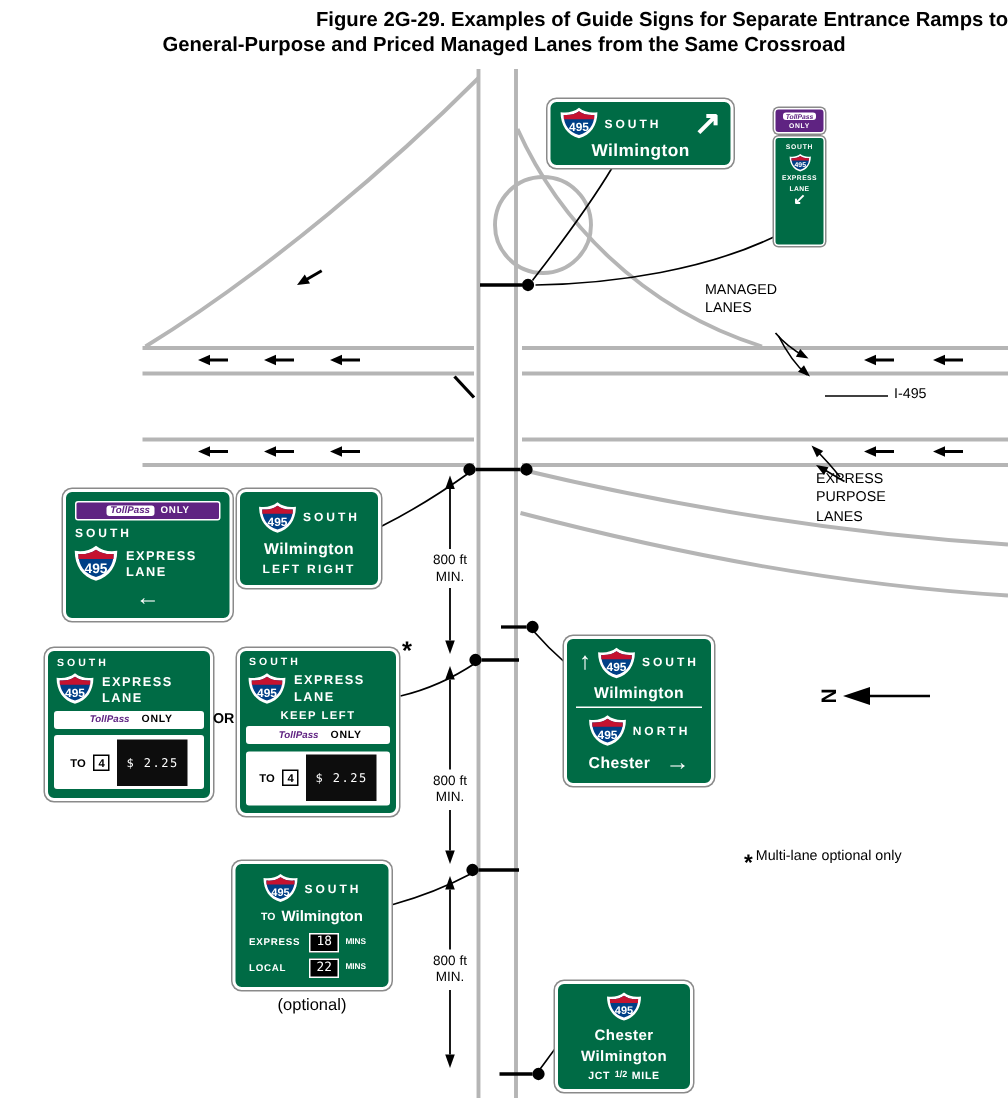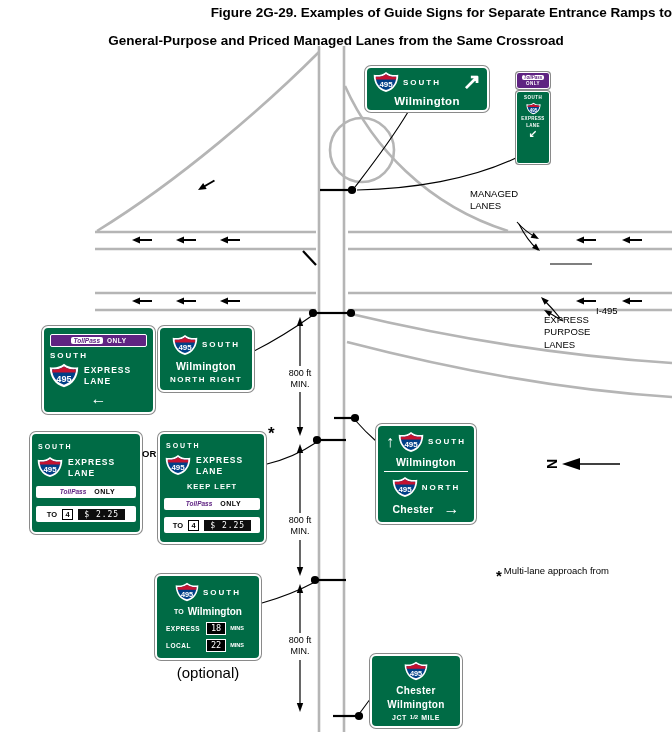--- a/index.html
+++ b/index.html
@@ -1,21 +1,21 @@
 <!DOCTYPE html>
 <html><head>
 <meta charset="utf-8">
 <style>
   html,body{margin:0;padding:0;}
   body{
     width:672px;height:732px;position:relative;background:#fff;
     font-family:"Liberation Sans",sans-serif;overflow:hidden;color:#000;
   }
   .title{position:absolute;left:0;right:0;text-align:center;font-weight:bold;font-size:13.5px;}
-  #t1{top:5px;text-align:right;} #t2{top:22px;margin-top:11px;}
+  #t1{top:5px;text-align:right;} #t2{top:22px;}
   #diagram{position:absolute;left:0;top:0;z-index:1;}
   .sign{
     position:absolute;background:#006B45;border:2px solid #fff;border-radius:6px;
     box-shadow:0 0 0 1px #8a8a8a;color:#fff;display:flex;flex-direction:column;
     box-sizing:border-box;z-index:2;justify-content:space-evenly;padding:2px;
   }
   .sign-stack{position:absolute;display:flex;flex-direction:column;gap:2px;z-index:2;box-sizing:border-box;}
   .mini-box{border:1.5px solid #fff;border-radius:3px;box-shadow:0 0 0 1px #8a8a8a;box-sizing:border-box;}
   .mini-plaque{background:#5f2382;display:flex;flex-direction:column;align-items:center;gap:1px;padding:2px 1px;}
   .mini-green{background:#006B45;flex:1;display:flex;flex-direction:column;align-items:center;gap:1.5px;padding:3px 0;color:#fff;}
@@ -36,42 +36,42 @@
   .sign-arrow.sm{font-size:10px;}
   .plaque{background:#5f2382;border:1px solid #fff;border-radius:2px;display:flex;align-items:center;justify-content:center;gap:4px;padding:2px 2px;margin:1px 4px;}
   .tollpass{background:#fff;color:#5f2382;font-style:italic;font-weight:bold;border-radius:2px;padding:0 3px;font-size:6.5px;}
   .tollpass-xs{font-size:4.5px;padding:0 2px;}
   .only-w{color:#fff;font-weight:bold;font-size:6.5px;letter-spacing:0.5px;}
   .only-xs{font-size:4.5px;}
   .only-b{color:#000;font-weight:bold;font-size:7px;letter-spacing:0.5px;}
   .s-white{background:#fff;color:#000;margin:1px 2px;border-radius:2px;display:flex;align-items:center;justify-content:center;gap:5px;padding:2.5px 1px;}
   .to-label{font-weight:bold;font-size:7.5px;color:#000;}
   .occ-box{border:1.2px solid #000;font-weight:bold;font-size:7.5px;padding:0 2.5px;color:#000;}
-  .rate-panel{background:#0d0d0d;color:#fff;font-family:"DejaVu Sans Mono",monospace;font-size:8px;padding:1px 6px;letter-spacing:1px;}
+  .rate-panel{background:#0d0d0d;color:#fff;font-family:"DejaVu Sans Mono",monospace;font-size:8px;padding:11px 6px;letter-spacing:1px;}
   .divider{border:none;border-top:1.5px solid #fff;margin:1px 4px;width:auto;align-self:stretch;}
   .tt-row{display:flex;align-items:center;gap:4px;padding-left:7px;}
   .tt-label{font-size:6.5px;font-weight:bold;letter-spacing:0.5px;width:36px;text-align:left;}
   .tt-time{background:#000;color:#fff;border:1px solid #fff;font-family:"DejaVu Sans Mono",monospace;font-size:8.5px;padding:0.5px 4px;}
   .tt-units{font-size:5.5px;font-weight:bold;}
   .jct-row{gap:3px;}
   .jct-txt{font-size:7px;font-weight:bold;letter-spacing:0.5px;}
   .jct-frac{font-size:6px;font-weight:bold;}
   .to-sm{font-size:7px;font-weight:bold;}
   .shield{width:26px;height:22px;flex:none;}
   .shield--lg{width:30px;height:25px;}
   .shield--xs{width:15px;height:13px;}
   .shield-num{font-family:"Liberation Sans",sans-serif;font-weight:bold;font-size:11px;fill:#fff;text-anchor:middle;}
   .anno{position:absolute;color:#000;font-size:9.5px;line-height:1.3;white-space:pre-line;z-index:3;}
   .anno-center{text-align:left;}
   .dim{position:absolute;width:44px;text-align:center;font-size:9px;line-height:1.25;white-space:pre-line;color:#000;z-index:3;}
   .or-label{position:absolute;font-size:9.5px;font-weight:bold;z-index:3;}
   .star{font-size:15px;font-weight:bold;position:relative;top:2px;margin-right:2px;}
   .approach-star{position:absolute;font-size:17px;font-weight:bold;z-index:3;}
   .footnote{position:absolute;left:496px;top:565px;font-size:9.5px;z-index:3;display:flex;align-items:flex-start;}
-  .optional{position:absolute;left:166px;top:664px;width:84px;text-align:center;font-size:15px;z-index:3;}
+  .optional{position:absolute;left:166px;top:664px;width:84px;text-align:center;font-size:11px;z-index:3;}
 </style>
 </head>
 <body>
 
 <svg width="0" height="0" style="position:absolute" aria-hidden="true">
   <defs>
     <g id="ishield">
       <path d="M18 1 C23 5 29 6 35 5 C35 17 29 26 18 29 C7 26 1 17 1 5 C7 6 13 5 18 1 Z" fill="#fff"></path>
       <path d="M18 4.2 C22 7.2 27 8 32.2 7.6 C32 16.5 27.5 23.3 18 26 C8.5 23.3 4 16.5 3.8 7.6 C9 8 14 7.2 18 4.2 Z" fill="#003F87"></path>
       <path d="M4 7.6 C9 8 14 7.2 18 4.2 C22 7.2 27 8 32 7.6 L32 11.5 L4 11.5 Z" fill="#c41230"></path>
@@ -244,21 +244,21 @@
 
 <div class="sign" style="left:158px;top:326px;width:96px;height:66px;">
   <div class="row">
     <svg class="shield" viewBox="0 0 36 30">
         <use href="#ishield"></use>
         <text class="shield-num" x="18" y="22.5">495</text>
       </svg>
     <span class="cardinal">SOUTH</span>
   </div>
   <div class="dest" style="font-size:10.5px;">Wilmington</div>
-  <div class="note">NORTH RIGHT</div>
+  <div class="note">LEFT RIGHT</div>
 </div>
 
 <div class="sign" style="left:30px;top:432px;width:112px;height:102px;">
   <div class="cardinal c-left" style="font-size:7px;">SOUTH</div>
   <div class="row row-left">
     <svg class="shield" viewBox="0 0 36 30">
         <use href="#ishield"></use>
         <text class="shield-num" x="18" y="22.5">495</text>
       </svg>
     <div class="col">
@@ -270,21 +270,21 @@
     <span class="tollpass">TollPass</span>
     <span class="only-b">ONLY</span>
   </div>
   <div class="s-white">
     <span class="to-label">TO</span>
     <span class="occ-box">4</span>
     <span class="rate-panel">$ 2.25</span>
   </div>
 </div>
 
-<div class="or-label" style="left:142px;top:448px;">OR</div>
+<div class="or-label" style="left:142px;top:474px;">OR</div>
 
 <div class="sign" style="left:158px;top:432px;width:108px;height:112px;">
   <div class="cardinal c-left" style="font-size:7px;">SOUTH</div>
   <div class="row row-left">
     <svg class="shield" viewBox="0 0 36 30">
         <use href="#ishield"></use>
         <text class="shield-num" x="18" y="22.5">495</text>
       </svg>
     <div class="col">
       <span class="exp">EXPRESS</span>
@@ -366,26 +366,26 @@
   <div class="dest" style="font-size:10px;">Wilmington</div>
   <div class="row jct-row">
     <span class="jct-txt">JCT</span>
     <span class="jct-frac">1/2</span>
     <span class="jct-txt">MILE</span>
   </div>
 </div>
 
 <div class="anno anno-center" style="left:470px;top:188px;width:76px;">MANAGED
 LANES</div>
-<div class="anno" style="left:596px;top:257px;margin-top:48px;">I-495</div>
+<div class="anno" style="left:596px;top:257px;">I-495</div>
 <div class="anno anno-center" style="left:544px;top:314px;width:82px;">EXPRESS
 PURPOSE
 LANES</div>
 <div class="dim" style="left:278px;top:368px;">800 ft
 MIN.</div>
 <div class="dim" style="left:278px;top:515px;">800 ft
 MIN.</div>
 <div class="dim" style="left:278px;top:635px;">800 ft
 MIN.</div>
 <div class="footnote">
   <span class="star">*</span>
-  <span>Multi-lane approach from</span>
+  <span>Multi-lane optional only</span>
 </div>
 
 </body></html>

